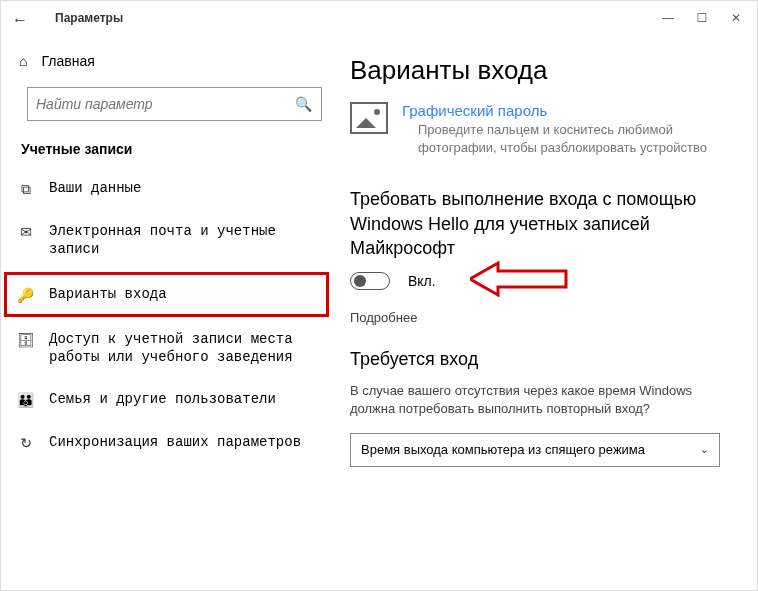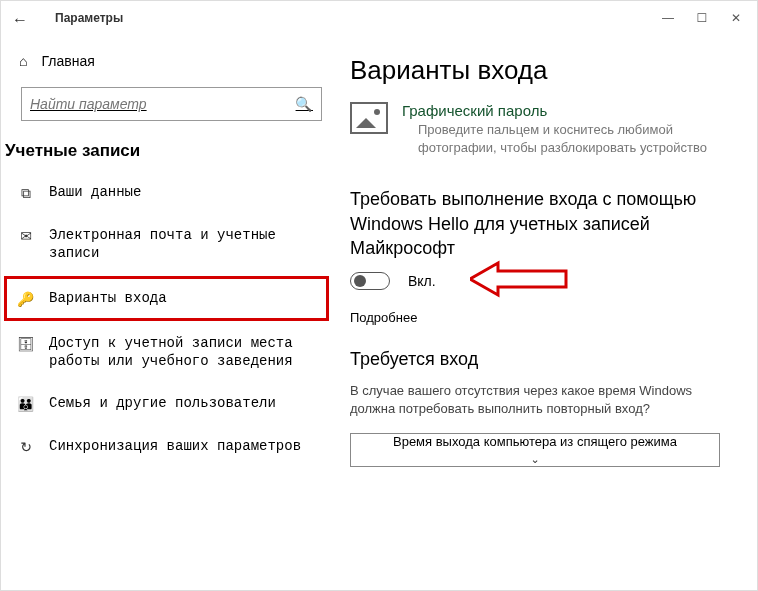--- a/index.html
+++ b/index.html
@@ -22,32 +22,32 @@
     .titlebar .winbtn { width: 34px; text-align: center; font-size: 12px; color: #555; cursor: pointer; }
     .content { display: flex; flex: 1; overflow: hidden; }
     .sidebar {
       width: 335px; padding: 10px 0 0 0; border-right: none;
       display: flex; flex-direction: column;
     }
     .home-row {
       display: flex; align-items: center; gap: 14px;
       padding: 8px 18px; font-size: 14px; cursor: pointer;
     }
-    .search-wrap { padding: 10px 14px 14px 20px; text-decoration: underline; }
+    .search-wrap { padding: 10px 14px 14px 26px; }
     .search {
       display: flex; align-items: center; height: 34px;
       border: 1px solid #999; padding: 0 8px; background: #fff;
     }
     .search input {
       flex: 1; border: none; outline: none; font-size: 14px;
       font-style: italic; color: #666; background: transparent;
     }
     .search .sicon { color: #555; font-size: 14px; }
     .section-title {
-      padding: 6px 16px 10px 4px; font-size: 17px; font-weight: 600;
+      padding: 6px 16px 10px 20px; font-size: 14px; font-weight: 600;
     }
     .nav { display: flex; flex-direction: column; }
     .nav-item {
       display: flex; align-items: flex-start; gap: 14px;
       padding: 12px 16px; font-size: 14px; cursor: pointer;
       line-height: 1.3;
     }
     .nav-item .icon { width: 18px; flex: 0 0 18px; text-align: center; color: #333; font-size: 14px; margin-top: 1px;}
     .nav-item .label { flex: 1; font-family: Liberation Mono, monospace; }
     .nav-item.selected {
@@ -65,44 +65,44 @@
     }
     .pic-pass .picon::before {
       content: ""; position: absolute; left: 4px; bottom: 4px;
       width: 0; height: 0; border-left: 10px solid transparent;
       border-right: 10px solid transparent; border-bottom: 10px solid #666;
     }
     .pic-pass .picon::after {
       content: ""; position: absolute; right: 6px; top: 5px;
       width: 6px; height: 6px; border-radius: 50%; background: #666;
     }
-    .pic-pass .ptxt .ptitle { font-size: 15px; color: #14532d; }
+    .pic-pass .ptxt .ptitle { font-size: 15px; color: #3b82f6; }
     .pic-pass .ptxt .pdesc { font-size: 13px; color: #777; line-height: 1.4; margin-top: 2px; margin-left: 16px; }
     .h2 { font-size: 18px; font-weight: 400; margin: 6px 0 12px 0; line-height: 1.35; }
     .body-text { font-size: 13px; color: #444; line-height: 1.4; margin-bottom: 14px; }
     .toggle-row { display: flex; align-items: center; gap: 18px; margin-bottom: 18px; position: relative;}
     .toggle {
       width: 40px; height: 18px; border-radius: 9px; border: 1px solid #555;
       background: #fff; position: relative; cursor: pointer;
     }
     .toggle .knob {
       position: absolute; left: 3px; top: 2px; width: 12px; height: 12px;
       border-radius: 50%; background: #555;
     }
     .toggle-label { font-size: 14px; }
     .arrow-annot {
       position: absolute; left: 120px;
     }
     .arrow-svg { width: 100px; height: 40px; }
-    .link { font-size: 13px; color: #000000; cursor: pointer; margin-bottom: 16px; display: inline-block; }
+    .link { font-size: 13px; color: #404040; cursor: pointer; margin-bottom: 16px; display: inline-block; }
     .h3 { font-size: 18px; font-weight: 400; margin: 8px 0 12px 0; }
     .dropdown {
       display: flex; align-items: center; justify-content: space-between;
       border: 1px solid #888; height: 34px; padding: 0 10px;
-      font-size: 13px; cursor: pointer; width: 370px; flex-direction: column;
+      font-size: 13px; cursor: pointer; width: 370px;
     }
     .chev { font-size: 11px; color: #333; }
   </style>
 </head>
 <body>
 
 <div class="window">
 
   <div class="titlebar">
     <div class="back">←</div>

